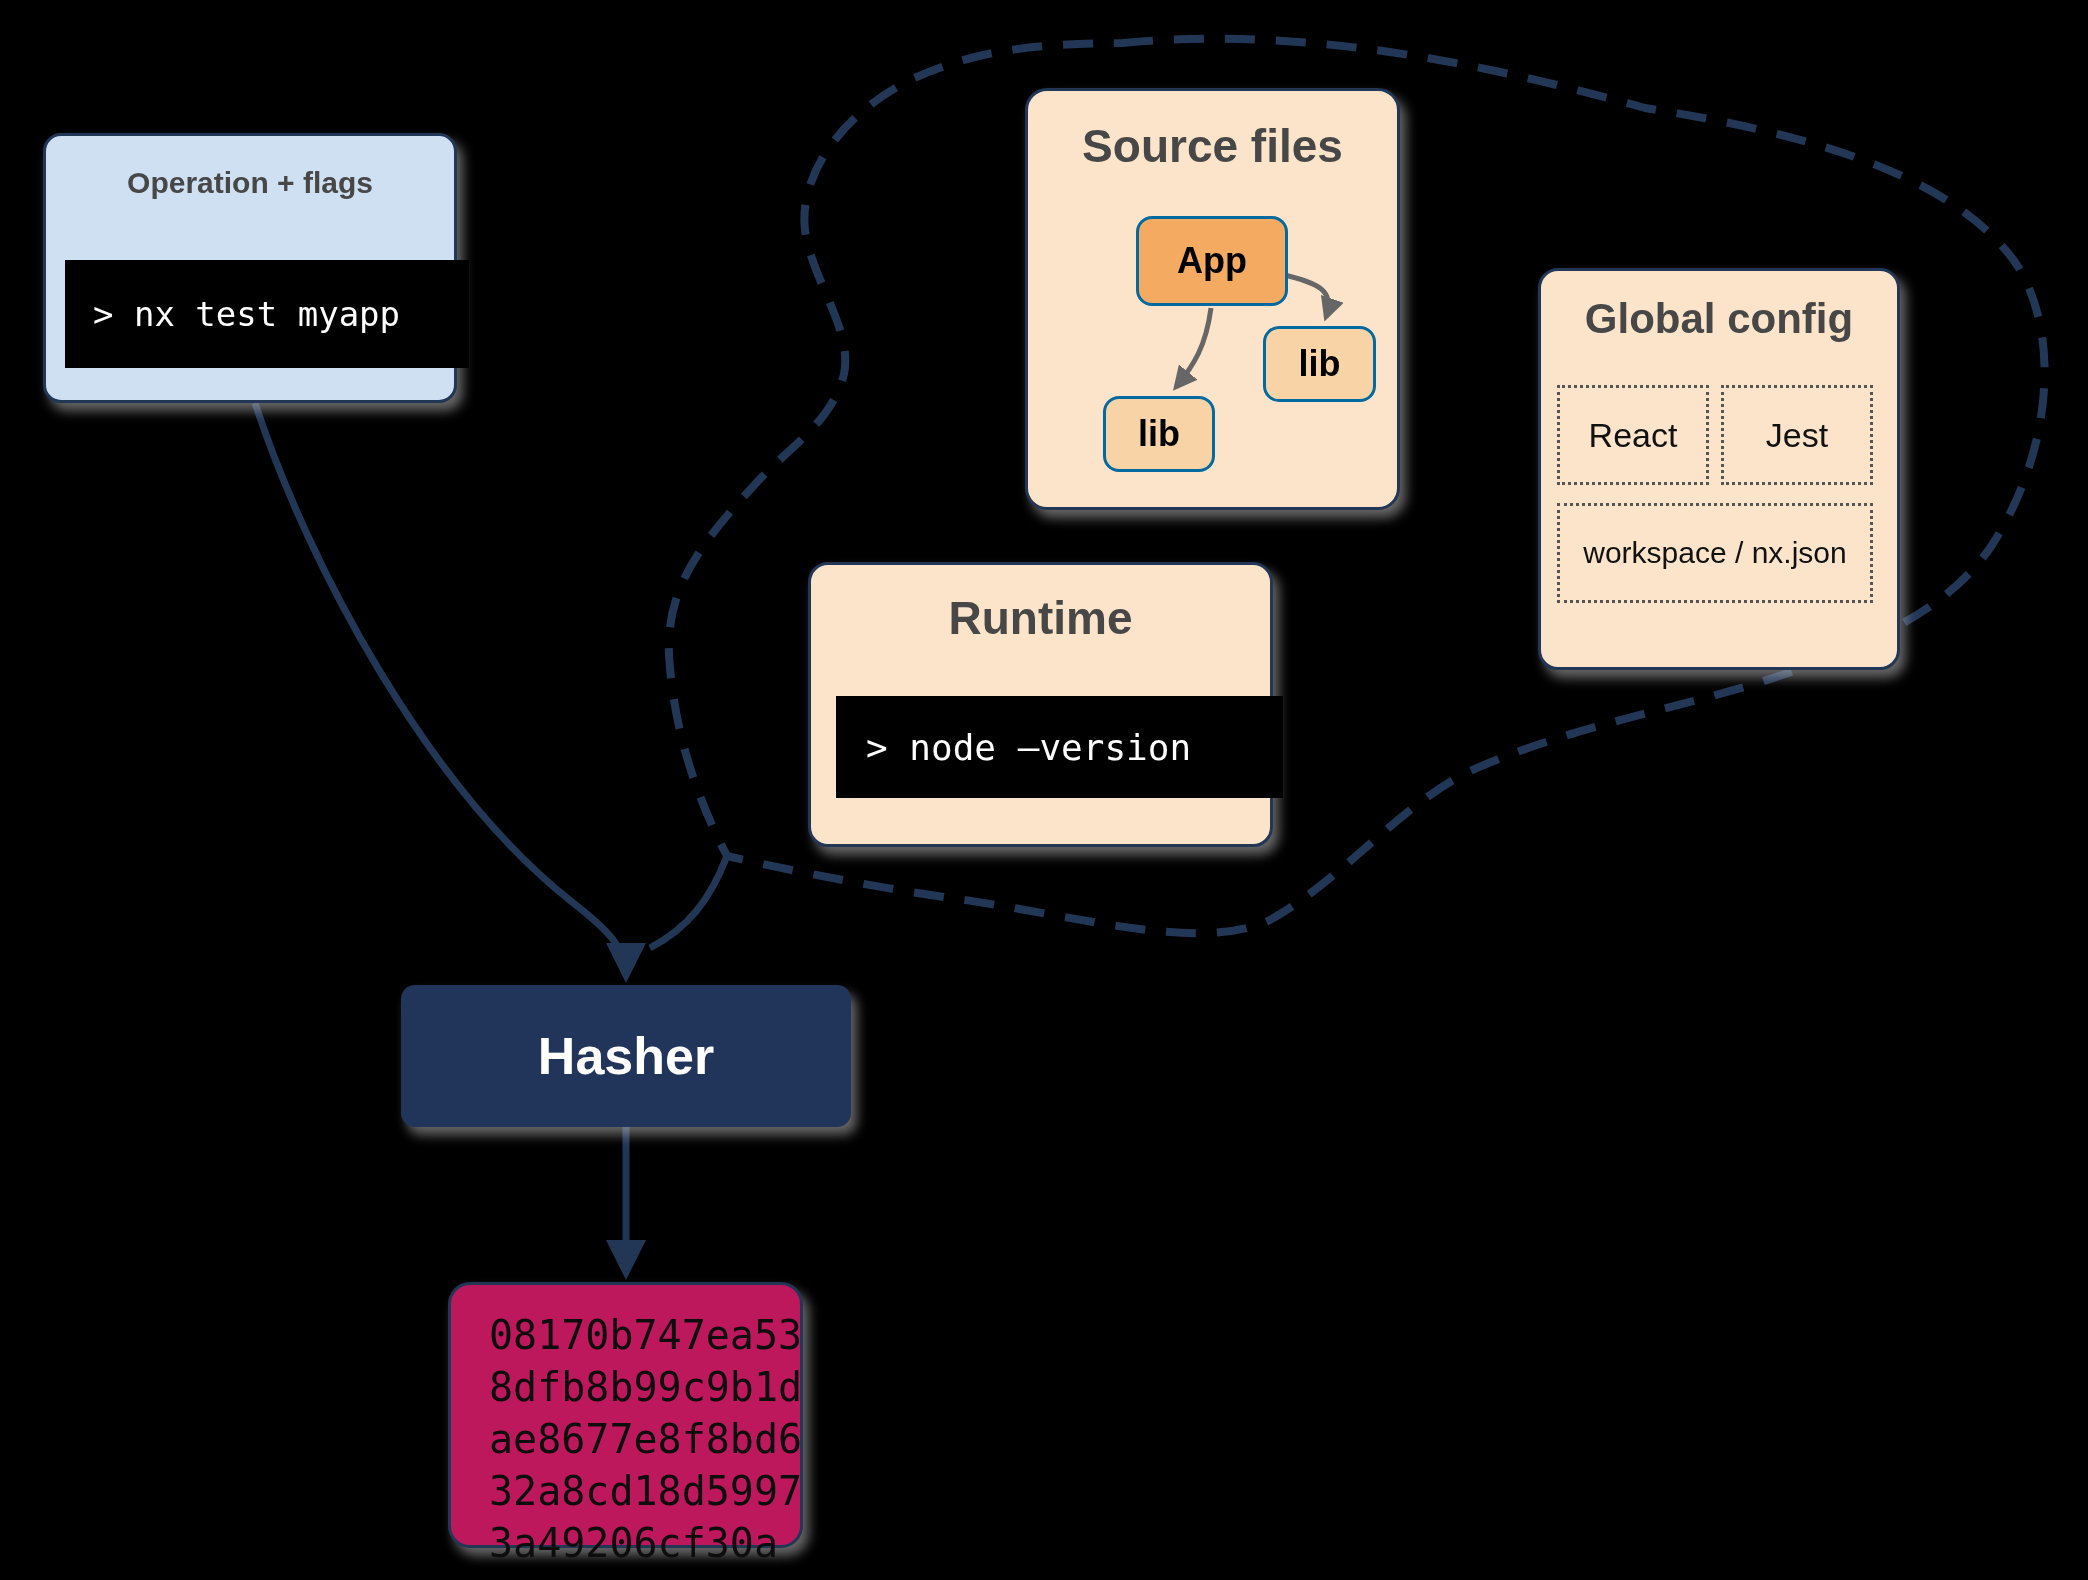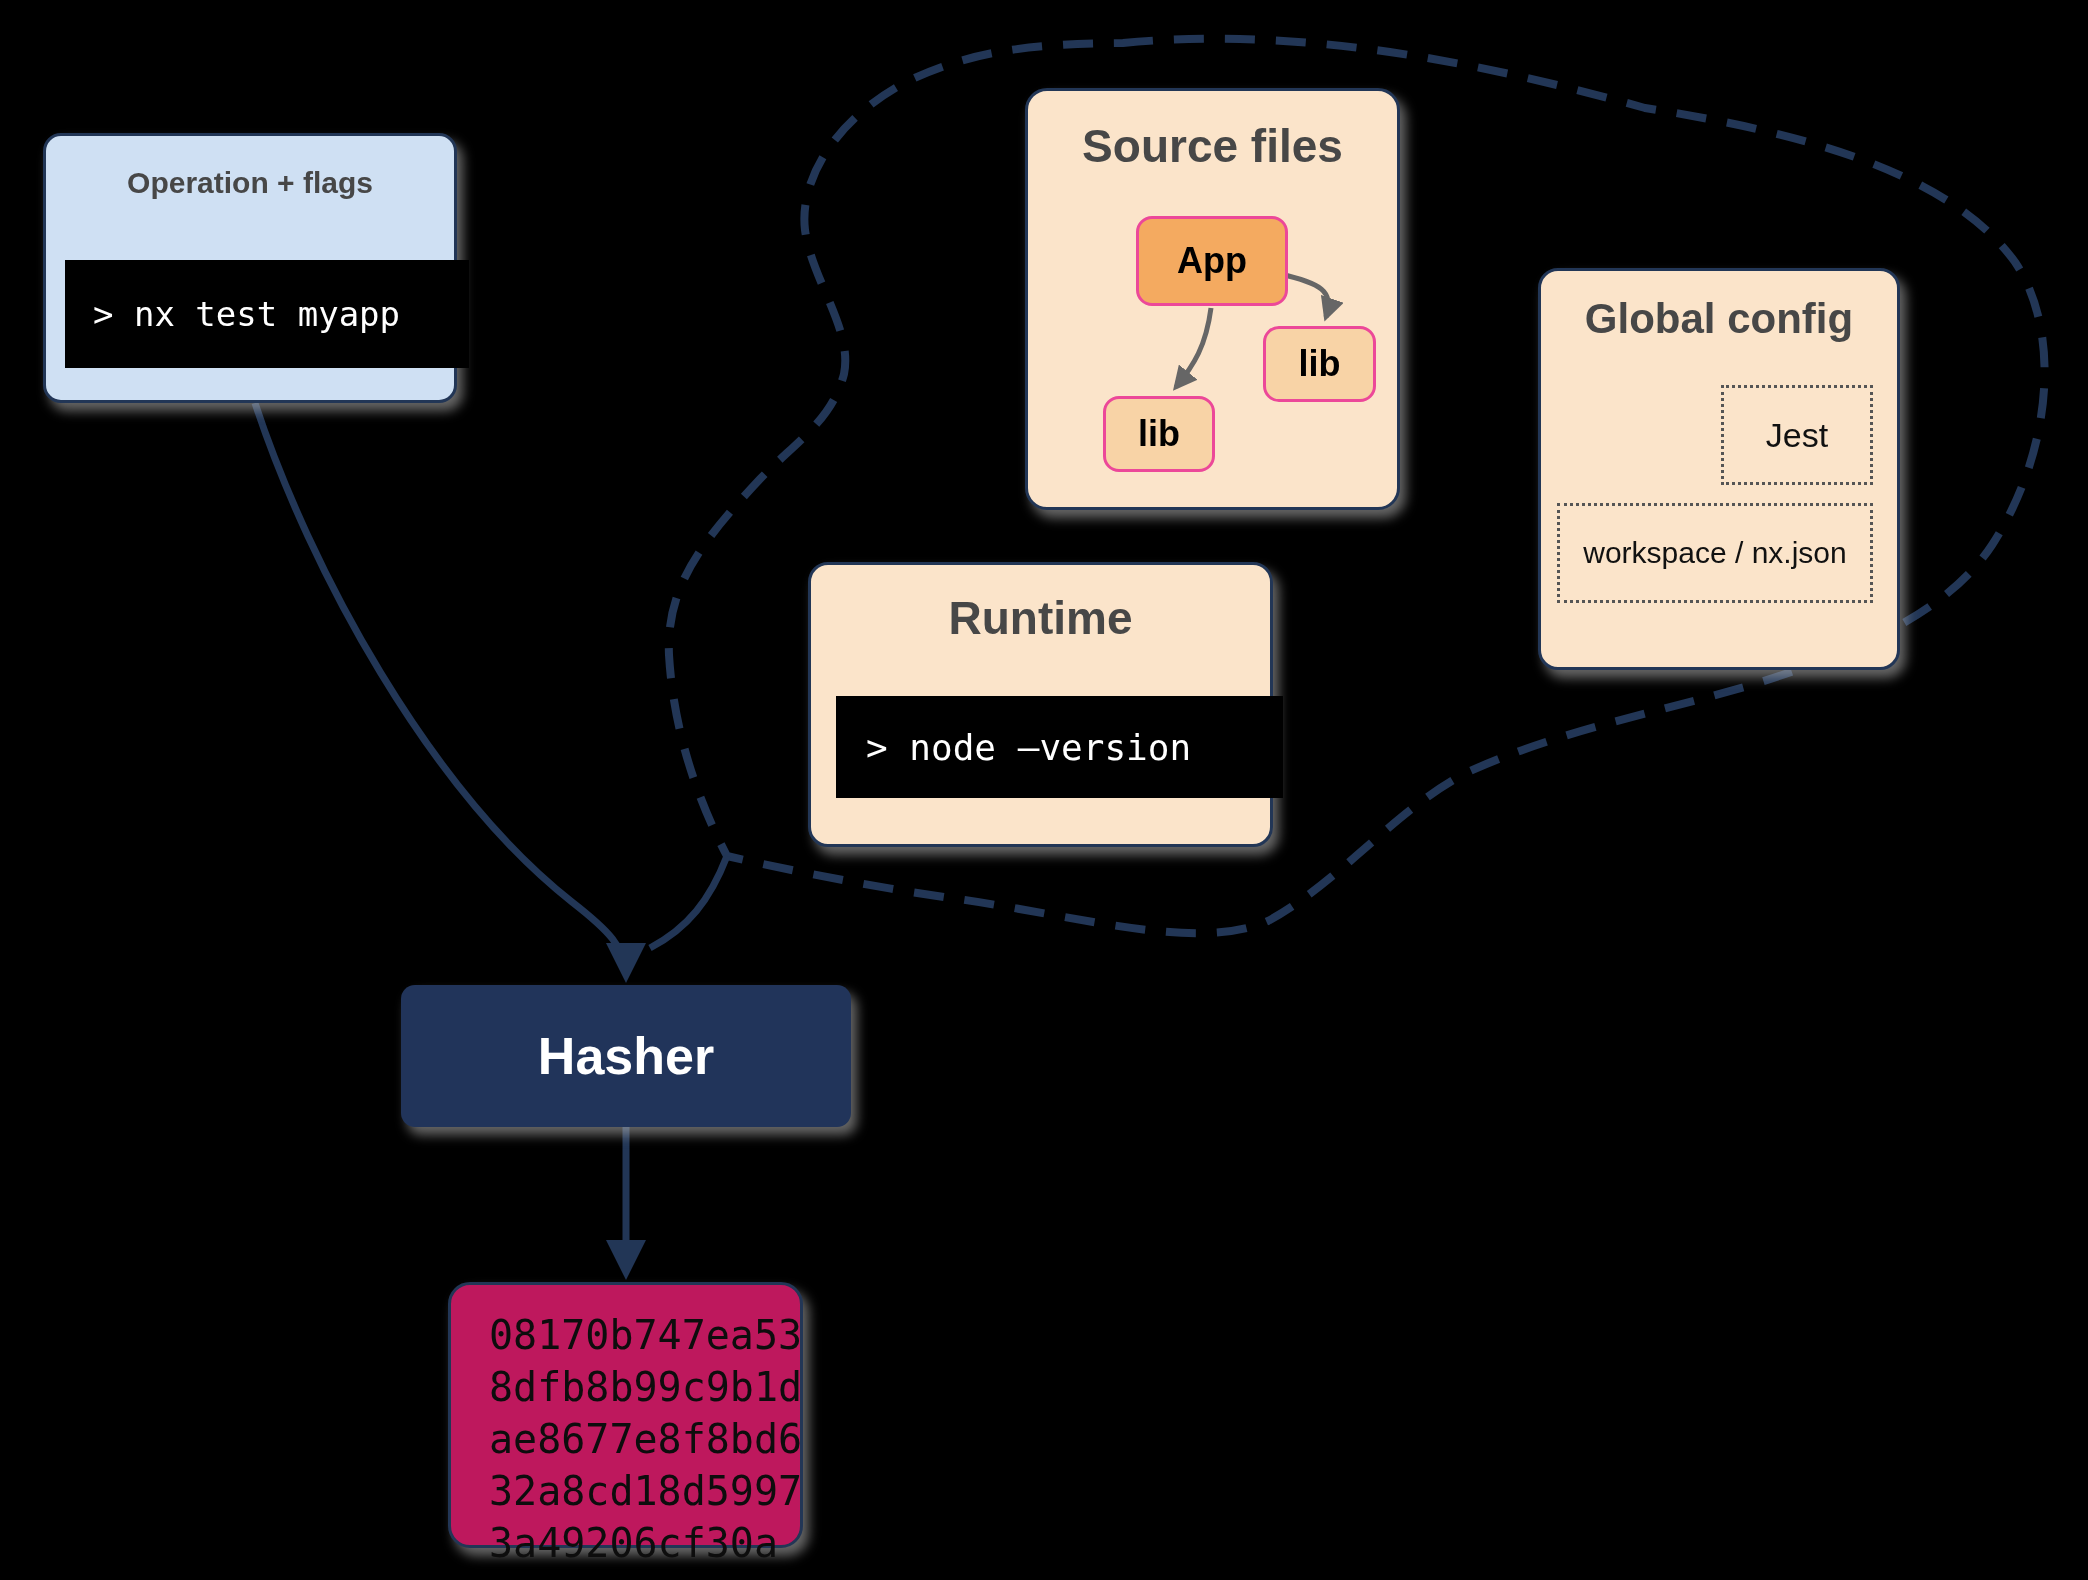--- a/index.html
+++ b/index.html
@@ -15,21 +15,21 @@
   #op-card{left:43px;top:133px;width:414px;height:270px;background:#cfe0f3;border-radius:18px;}
   #op-title{margin-top:30px;font-size:30px;}
   .terminal{position:absolute;background:#000;color:#fff;display:flex;align-items:center;
             font-family:"DejaVu Sans Mono","Liberation Mono",monospace;}
   #op-terminal{left:19px;top:124px;width:376px;height:108px;font-size:34px;padding-left:28px;}
 
   
   #src-card{left:1025px;top:88px;width:375px;height:422px;background:#fbe4ca;border-radius:22px;}
   #src-title{margin-top:28px;font-size:46px;}
   #src-graph{position:absolute;left:0;top:0;width:375px;height:422px;pointer-events:none;}
-  .node{position:absolute;box-sizing:border-box;border:3px solid #ec4899;border-radius:16px;
+  .node{position:absolute;box-sizing:border-box;border:3px solid #0369a1;border-radius:16px;
         display:flex;align-items:center;justify-content:center;font-weight:700;color:#000;}
   #node-app{left:108px;top:125px;width:152px;height:90px;background:#f4aa60;font-size:36px;}
   #node-lib-right{left:235px;top:235px;width:113px;height:76px;background:#f8d3a6;font-size:36px;}
   #node-lib-left{left:75px;top:305px;width:112px;height:76px;background:#f8d3a6;font-size:36px;}
 
   
   #run-card{left:808px;top:562px;width:465px;height:285px;background:#fbe4ca;border-radius:20px;}
   #run-title{margin-top:26px;font-size:46px;}
   #run-terminal{left:25px;top:131px;width:417px;height:102px;font-size:36px;padding-left:30px;}
 
@@ -118,20 +118,23 @@
 
   <div id="run-card" class="card">
     <div id="run-title" class="title">Runtime</div>
     <div id="run-terminal" class="terminal">
       <span>&gt; node –version</span>
     </div>
   </div>
 
   <div id="glob-card" class="card">
     <div id="glob-title" class="title">Global config</div>
+    <div id="chip-react" class="chip">
+      <span>React</span>
+    </div>
     <div id="chip-jest" class="chip">
       <span>Jest</span>
     </div>
     <div id="chip-workspace" class="chip">
       <span>workspace / nx.json</span>
     </div>
   </div>
 
   <div id="hasher-card" class="card">
     <span id="hasher-label">Hasher</span>

